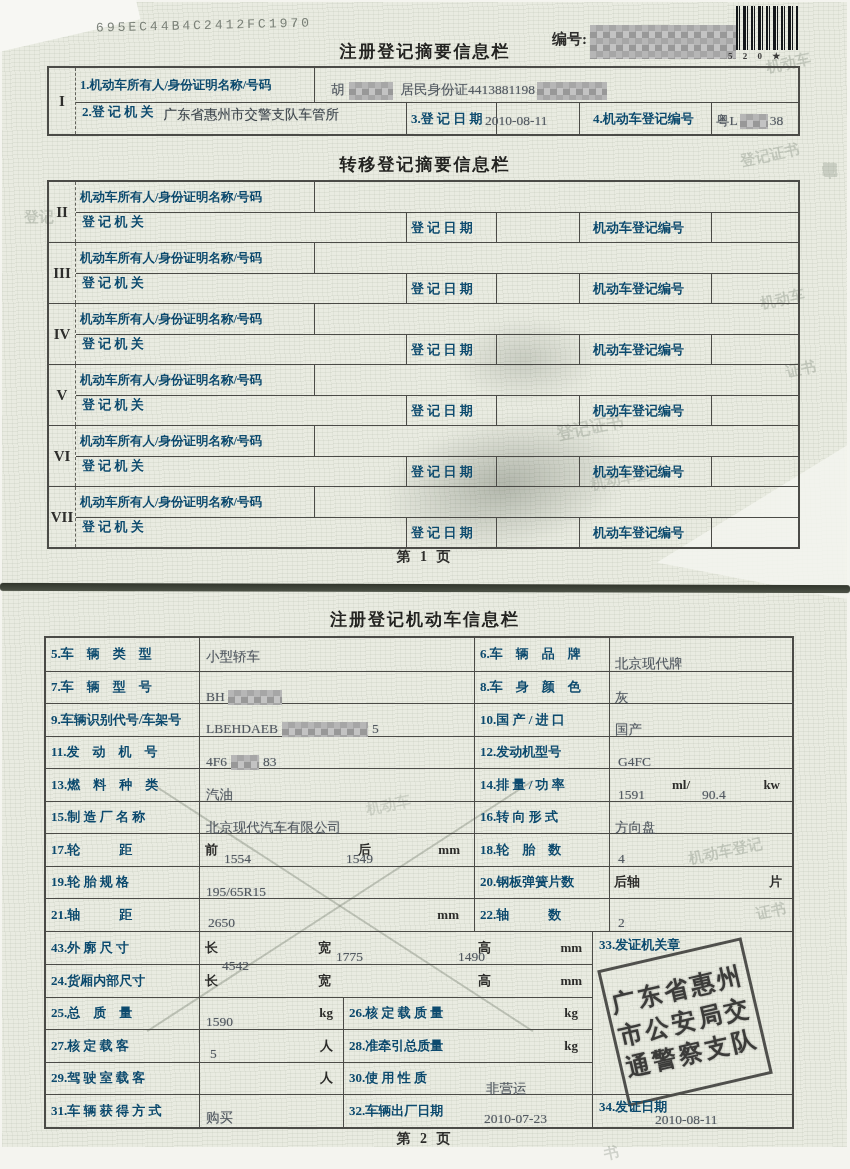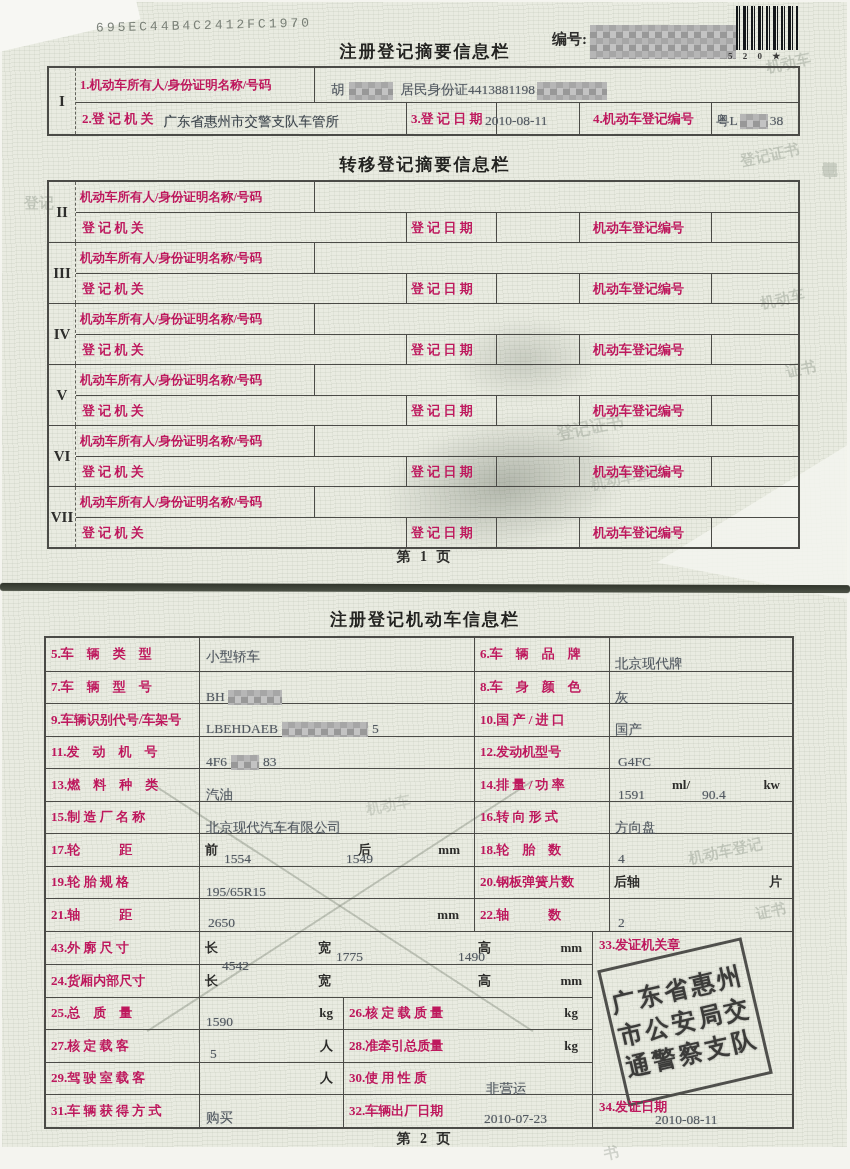--- a/index.html
+++ b/index.html
@@ -42,24 +42,24 @@
   .t1{left:47px;top:66px;width:753px;}
   .t2{left:47px;top:180px;width:753px;}
   .rowgrp{display:flex;border-top:1.5px solid #4b4b47;}
   .rowgrp:first-child{border-top:none;}
   .roman{width:27px;border-right:1px dashed #63635c;display:flex;align-items:center;justify-content:center;
          font-weight:600;font-size:15px;}
   .rside{flex:1;display:flex;flex-direction:column;}
   .sra{display:flex;height:34px;}
   .srb{display:flex;height:32px;border-top:1px solid #4b4b47;}
   .t2 .sra{height:30px;} .t2 .srb{height:30px;}
-  .lbl{font-weight:600;color:#be185d;font-size:13px;white-space:nowrap;}
+  .lbl{font-weight:600;color:#0c4a6e;font-size:13px;white-space:nowrap;}
   .cA-label{width:239px;border-right:1px solid #4b4b47;display:flex;align-items:center;padding-left:4px;font-size:12.5px;}
   .cA-val{flex:1;position:relative;}
-  .cB-1{width:330px;display:flex;align-items:center;padding-left:6px;position:relative;}
+  .cB-1{width:330px;display:flex;align-items:flex-start;padding-left:6px;position:relative;}
   .cB-2{width:90px;border-left:1px solid #4b4b47;display:flex;align-items:center;padding-left:4px;}
   .cB-3{width:83px;border-left:1px solid #4b4b47;position:relative;}
   .cB-4{width:132px;border-left:1px solid #4b4b47;display:flex;align-items:center;padding-left:13px;}
   .cB-5{flex:1;border-left:1px solid #4b4b47;position:relative;}
   .typed{font-family:"Liberation Serif","DejaVu Serif",serif;color:#525960;font-size:13.5px;
          text-shadow:0 0 1px rgba(90,100,110,0.45);white-space:nowrap;}
   .tv{position:absolute;}
   
   .t3{left:44px;top:636px;width:750px;display:flex;flex-direction:column;}
   .p2row{display:flex;height:32.5px;border-top:1.5px solid #4b4b47;}
@@ -98,21 +98,21 @@
 <div class="abs wedge"></div>
 <div class="abs xline" style="left:110px;top:905px;width:460px;transform:rotate(33deg);"></div>
 <div class="abs xline" style="left:110px;top:905px;width:460px;transform:rotate(-33deg);"></div>
 
 <span class="wm" style="left:766px;top:54px;">机动车</span>
 <span class="wm" style="left:740px;top:146px;">登记证书</span>
 <span class="wm" style="left:760px;top:290px;">机动车</span>
 <span class="wm" style="left:786px;top:360px;">证书</span>
 <span class="wm" style="left:556px;top:416px;font-size:17px;opacity:.26;">登记证书</span>
 <span class="wm" style="left:590px;top:468px;opacity:.24;">机动车登记</span>
-<span class="wm" style="left:24px;top:194px;transform:rotate(0deg);">登记</span>
+<span class="wm" style="left:24px;top:208px;transform:rotate(0deg);">登记</span>
 <span class="wm wm-v" style="left:820px;top:150px;opacity:.25;">机动车登记证书</span>
 <span class="wm" style="left:688px;top:842px;">机动车登记</span>
 <span class="wm" style="left:756px;top:902px;">证书</span>
 <span class="wm" style="left:366px;top:796px;opacity:.22;">机动车</span>
 <span class="wm" style="left:604px;top:1144px;opacity:.28;">书</span>
 
 <div class="abs scan-code">695EC44B4C2412FC1970</div>
 <div class="abs serial-label">编号:</div>
 <div class="mosaic m-serial"></div>
 <div class="abs barcode"></div>

